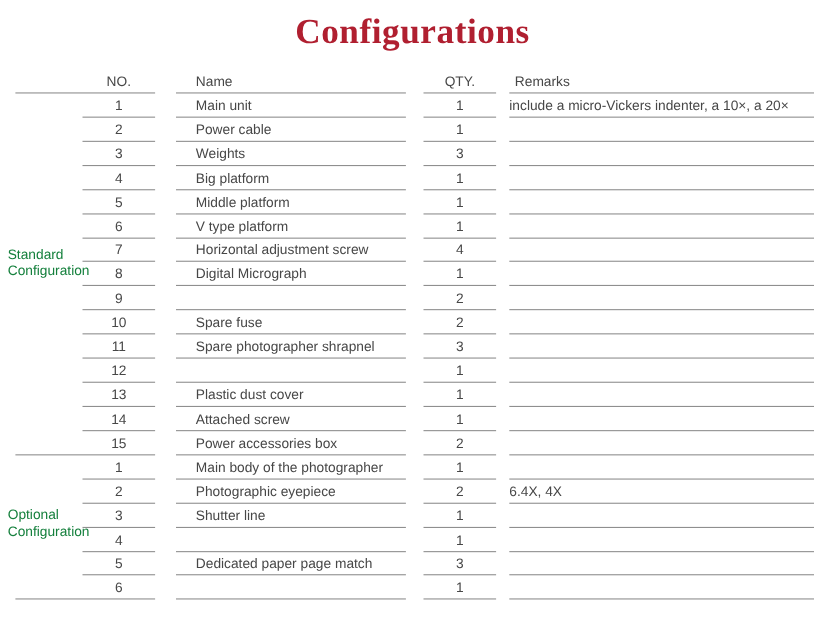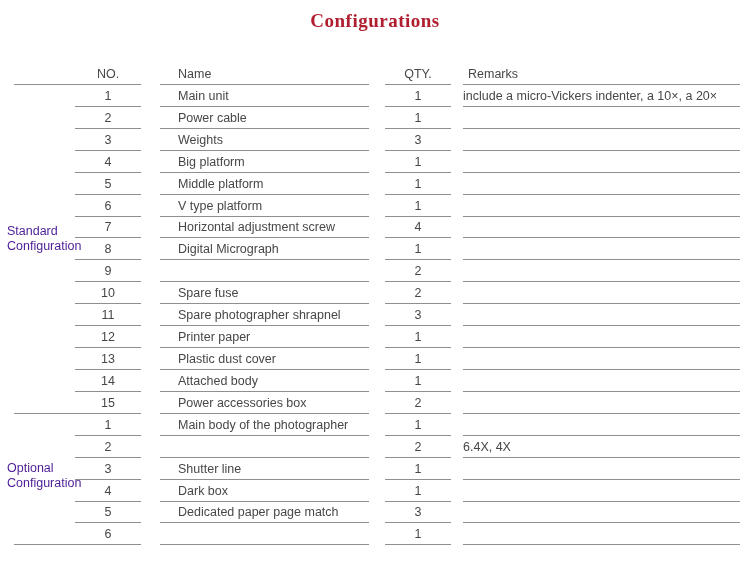--- a/index.html
+++ b/index.html
@@ -4,21 +4,21 @@
 <style>
   html,body{margin:0;padding:0;}
   body{
     width:750px;height:577px;background:#ffffff;position:relative;overflow:hidden;
     font-family:"Liberation Sans","DejaVu Sans",sans-serif;
     -webkit-font-smoothing:antialiased;
   }
   .page-title{
     position:absolute;top:10px;left:0;width:750px;text-align:center;
     font-family:"Liberation Serif","DejaVu Serif",serif;
-    font-weight:bold;font-size:19px;color:#B01F30;letter-spacing:0.5px;
+    font-weight:bold;font-size:32px;color:#B01F30;letter-spacing:0.5px;
   }
   #table-area{position:absolute;top:62px;left:0;width:750px;}
   .trow{position:relative;height:21.93px;}
   .trow.header{height:23px;}
   .cell{
     position:absolute;top:0;bottom:0;display:flex;align-items:center;
     font-size:12.5px;color:#474747;white-space:nowrap;overflow:visible;
   }
   .c-no{left:75px;width:66px;justify-content:center;}
   .c-name{left:162px;width:207px;justify-content:flex-start;margin-left:16px;}
@@ -26,21 +26,21 @@
   .c-rem{left:463px;width:277px;justify-content:flex-start;}
   .header .c-rem{left:468px;}
   .ln{position:absolute;bottom:0;height:1px;background:#8f8f8f;}
   .ln-no{left:75px;width:66px;}
   .ln-no.wide{left:14px;width:127px;}
   .ln-name{left:160px;width:209px;}
   .ln-qty{left:385px;width:66px;}
   .ln-rem{left:463px;width:277px;}
   .section-label{
     position:absolute;left:7px;width:115px;
-    font-size:12.5px;line-height:15px;color:#4c1d95;
+    font-size:12.5px;line-height:15px;color:#15803d;
   }
   #section-label-standard{top:224px;}
   #section-label-optional{top:461px;}
 </style>
 </head>
 <body>
 
 <div class="page-title">Configurations</div>
 
 <div class="section-label" id="section-label-standard">Standard Configuration</div>
@@ -162,41 +162,40 @@
         <div class="cell c-name">Spare photographer shrapnel</div>
         <div class="cell c-qty">3</div>
         <div class="cell c-rem"></div>
         <div class="ln ln-no"></div>
         <div class="ln ln-name"></div>
         <div class="ln ln-qty"></div>
         <div class="ln ln-rem"></div>
       </div>
       <div class="trow">
         <div class="cell c-no">12</div>
-        <div class="cell c-name">Printer paper</div>
         <div class="cell c-qty">1</div>
         <div class="cell c-rem"></div>
         <div class="ln ln-no"></div>
         <div class="ln ln-name"></div>
         <div class="ln ln-qty"></div>
         <div class="ln ln-rem"></div>
       </div>
       <div class="trow">
         <div class="cell c-no">13</div>
         <div class="cell c-name">Plastic dust cover</div>
         <div class="cell c-qty">1</div>
         <div class="cell c-rem"></div>
         <div class="ln ln-no"></div>
         <div class="ln ln-name"></div>
         <div class="ln ln-qty"></div>
         <div class="ln ln-rem"></div>
       </div>
       <div class="trow">
         <div class="cell c-no">14</div>
-        <div class="cell c-name">Attached body</div>
+        <div class="cell c-name">Attached screw</div>
         <div class="cell c-qty">1</div>
         <div class="cell c-rem"></div>
         <div class="ln ln-no"></div>
         <div class="ln ln-name"></div>
         <div class="ln ln-qty"></div>
         <div class="ln ln-rem"></div>
       </div>
       <div class="trow">
         <div class="cell c-no">15</div>
         <div class="cell c-name">Power accessories box</div>
@@ -212,40 +211,40 @@
         <div class="cell c-name">Main body of the photographer</div>
         <div class="cell c-qty">1</div>
         <div class="cell c-rem"></div>
         <div class="ln ln-no"></div>
         <div class="ln ln-name"></div>
         <div class="ln ln-qty"></div>
         <div class="ln ln-rem"></div>
       </div>
       <div class="trow">
         <div class="cell c-no">2</div>
+        <div class="cell c-name">Photographic eyepiece</div>
         <div class="cell c-qty">2</div>
         <div class="cell c-rem">6.4X, 4X</div>
         <div class="ln ln-no"></div>
         <div class="ln ln-name"></div>
         <div class="ln ln-qty"></div>
         <div class="ln ln-rem"></div>
       </div>
       <div class="trow">
         <div class="cell c-no">3</div>
         <div class="cell c-name">Shutter line</div>
         <div class="cell c-qty">1</div>
         <div class="cell c-rem"></div>
         <div class="ln ln-no"></div>
         <div class="ln ln-name"></div>
         <div class="ln ln-qty"></div>
         <div class="ln ln-rem"></div>
       </div>
       <div class="trow">
         <div class="cell c-no">4</div>
-        <div class="cell c-name">Dark box</div>
         <div class="cell c-qty">1</div>
         <div class="cell c-rem"></div>
         <div class="ln ln-no"></div>
         <div class="ln ln-name"></div>
         <div class="ln ln-qty"></div>
         <div class="ln ln-rem"></div>
       </div>
       <div class="trow">
         <div class="cell c-no">5</div>
         <div class="cell c-name">Dedicated paper page match</div>

